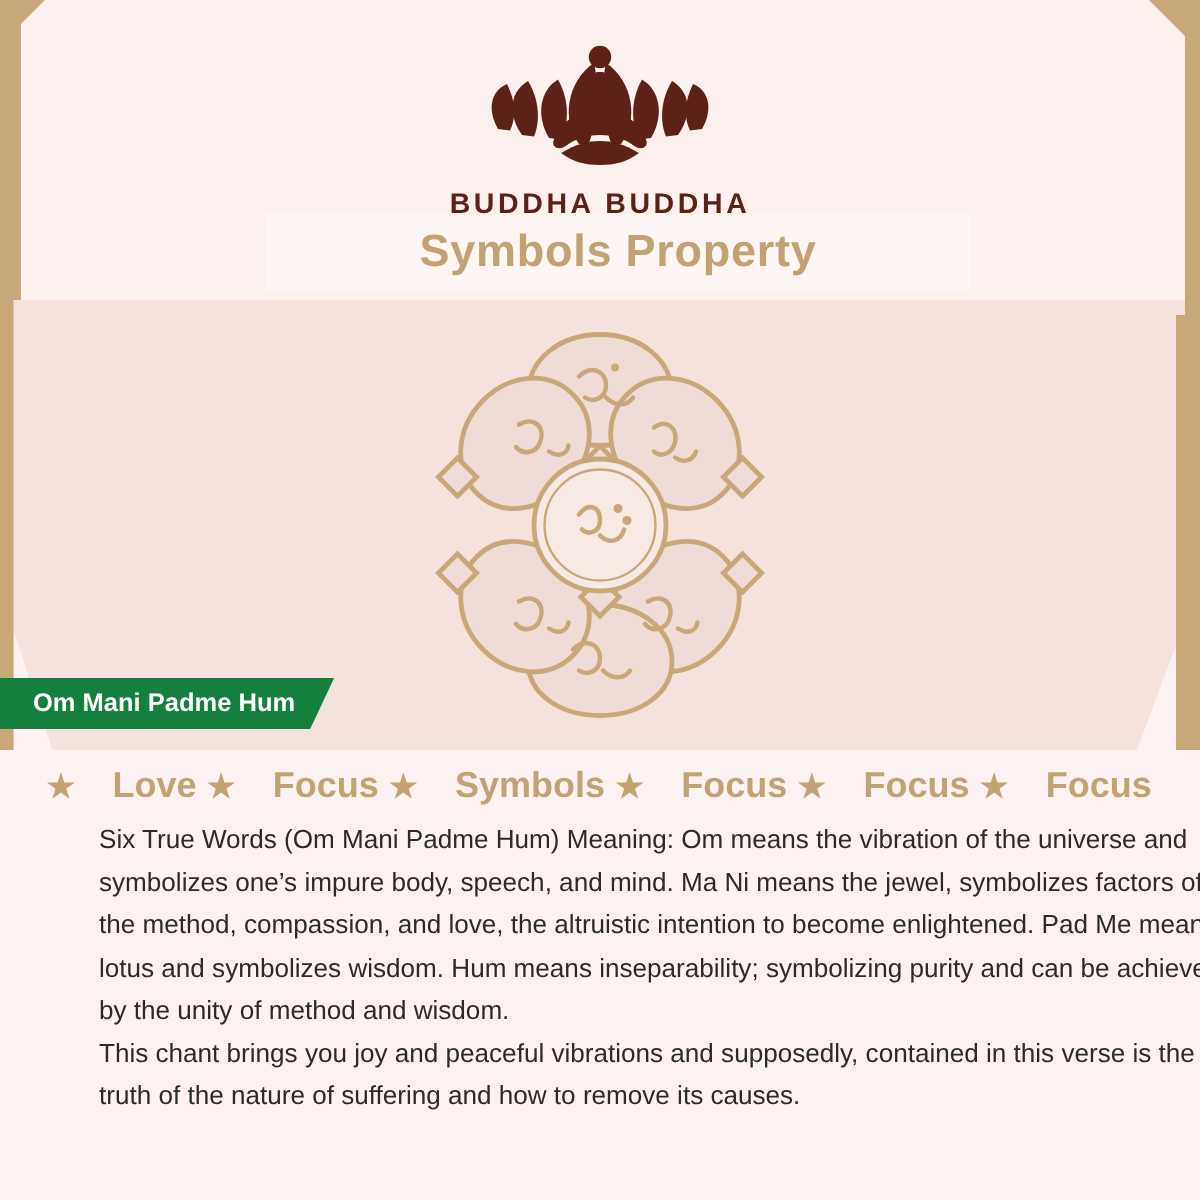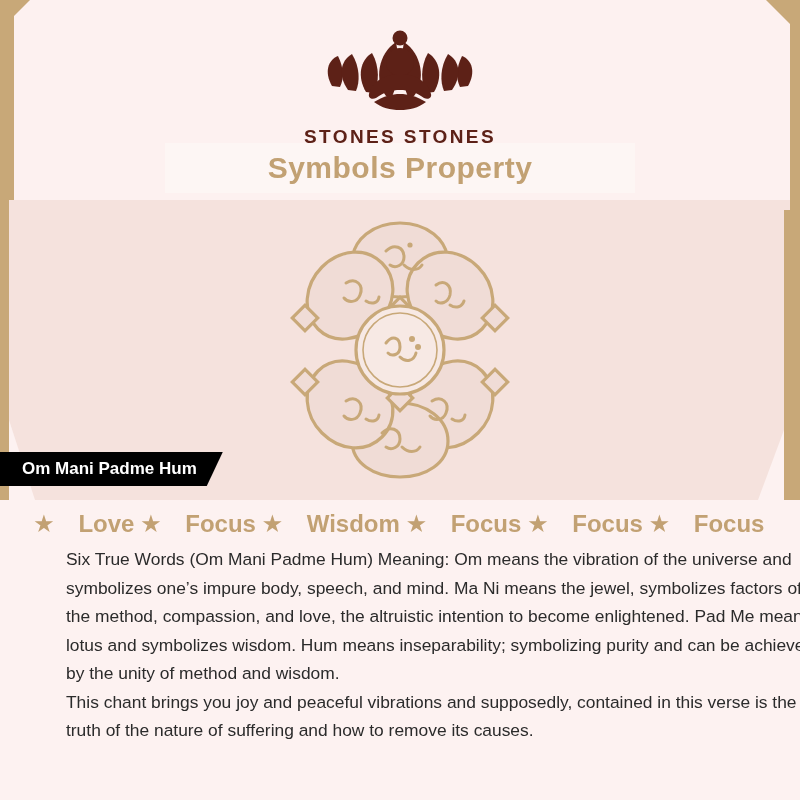--- a/index.html
+++ b/index.html
@@ -101,21 +101,21 @@
     font-size: 19px;
     letter-spacing: 2.4px;
     font-weight: bold;
     color: #5d2117;
     font-family: "Liberation Sans", sans-serif;
   }
 
   
   .title-plate {
     position: absolute;
-    left: 165px; top: 143px;
+    left: 177px; top: 143px;
     width: 470px; height: 50px;
     background: #fdf6f4;
     display: flex;
     align-items: center;
     justify-content: center;
   }
   .title-plate .title {
     font-size: 30px;
     font-weight: bold;
     color: #c2a173;
@@ -128,21 +128,21 @@
     left: 250px; top: 205px;
     width: 300px; height: 290px;
   }
 
   
   .tag {
     position: absolute;
     left: 0; top: 452px;
     height: 34px;
     padding: 0 26px 0 22px;
-    background: #000000;
+    background: #15803d;
     color: #ffffff;
     font-size: 17px;
     font-weight: bold;
     display: flex;
     align-items: center;
     clip-path: polygon(0 0, 100% 0, calc(100% - 16px) 100%, 0 100%);
   }
 
   
   .keywords {
@@ -206,21 +206,21 @@
         <path d="M72 72 C60 56 64 30 82 18 C86 38 84 58 78 73 Z"></path>
         <path d="M100 72 C112 56 108 30 90 18 C86 38 88 58 94 73 Z"></path>
 
         <circle cx="86" cy="14" r="7.5"></circle>
         <path d="M86 24 C78 24 72 30 72 38 C72 46 78 52 86 52 C94 52 100 46 100 38 C100 30 94 24 86 24 Z"></path>
         <path d="M86 50 C70 50 58 58 55 70 C54 74 58 76 62 74 C70 68 78 66 86 66 C94 66 102 68 110 74 C114 76 118 74 117 70 C114 58 102 50 86 50 Z"></path>
         <path d="M60 78 C70 72 78 70 86 70 C94 70 102 72 112 78 C104 84 96 86 86 86 C76 86 68 84 60 78 Z"></path>
       </g>
     </svg>
   </span>
-  <div class="logo-text">STONES STONES</div>
+  <div class="logo-text">BUDDHA BUDDHA</div>
 </div>
 
 <div class="title-plate">
   <span class="title">Symbols Property</span>
 </div>
 
 <div class="mandala">
   <svg width="300" height="290" viewBox="0 0 300 290" xmlns="http://www.w3.org/2000/svg">
     <g fill="none" stroke="#c8a878" stroke-width="3.2">
 
@@ -284,21 +284,21 @@
 <div class="tag">
   <span>Om Mani Padme Hum</span>
 </div>
 
 <div class="keywords">
   <span class="star">★</span>
   <span class="kw">Love</span>
   <span class="star">★</span>
   <span class="kw">Focus</span>
   <span class="star">★</span>
-  <span class="kw">Wisdom</span>
+  <span class="kw">Symbols</span>
   <span class="star">★</span>
   <span class="kw">Focus</span>
   <span class="star">★</span>
   <span class="kw">Focus</span>
   <span class="star">★</span>
   <span class="kw">Focus</span>
 </div>
 
 <div class="body-text">
   <p>Six True Words (Om Mani Padme Hum) Meaning: Om means the vibration of the universe and symbolizes one’s impure body, speech, and mind. Ma Ni means the jewel, symbolizes factors of the method, compassion, and love, the altruistic intention to become enlightened. Pad Me means lotus and symbolizes wisdom. Hum means inseparability; symbolizing purity and can be achieved by the unity of method and wisdom.</p>

